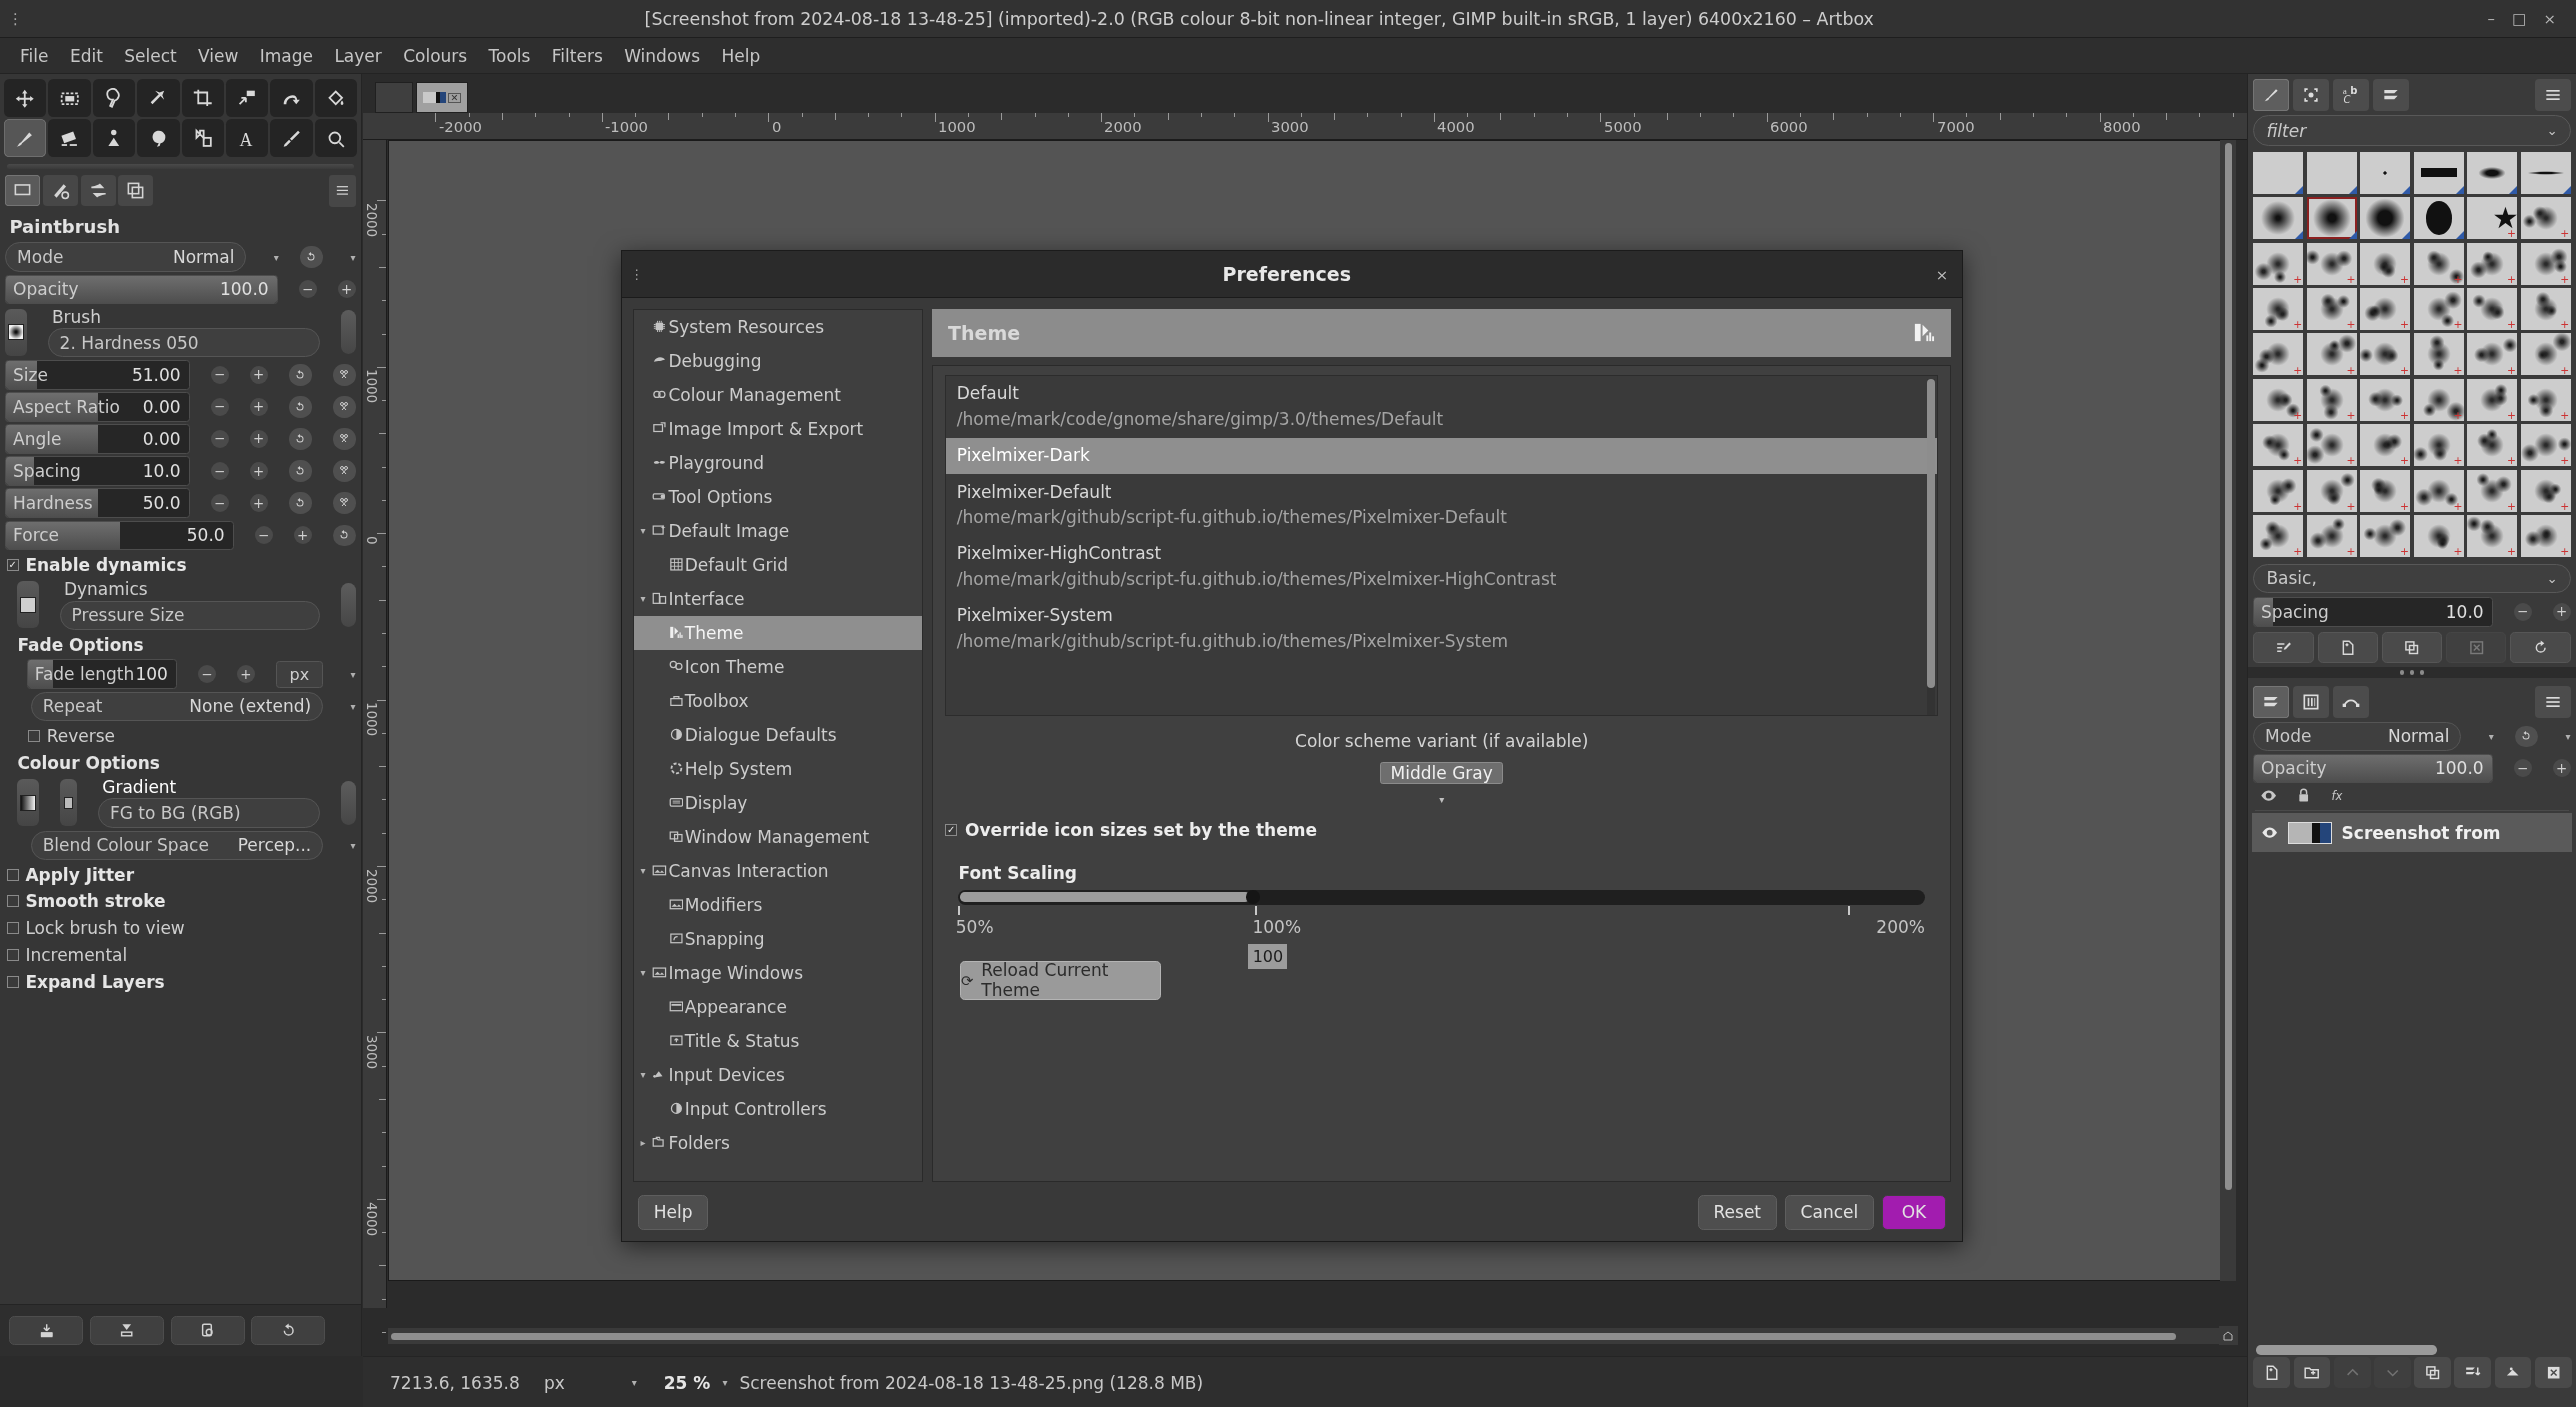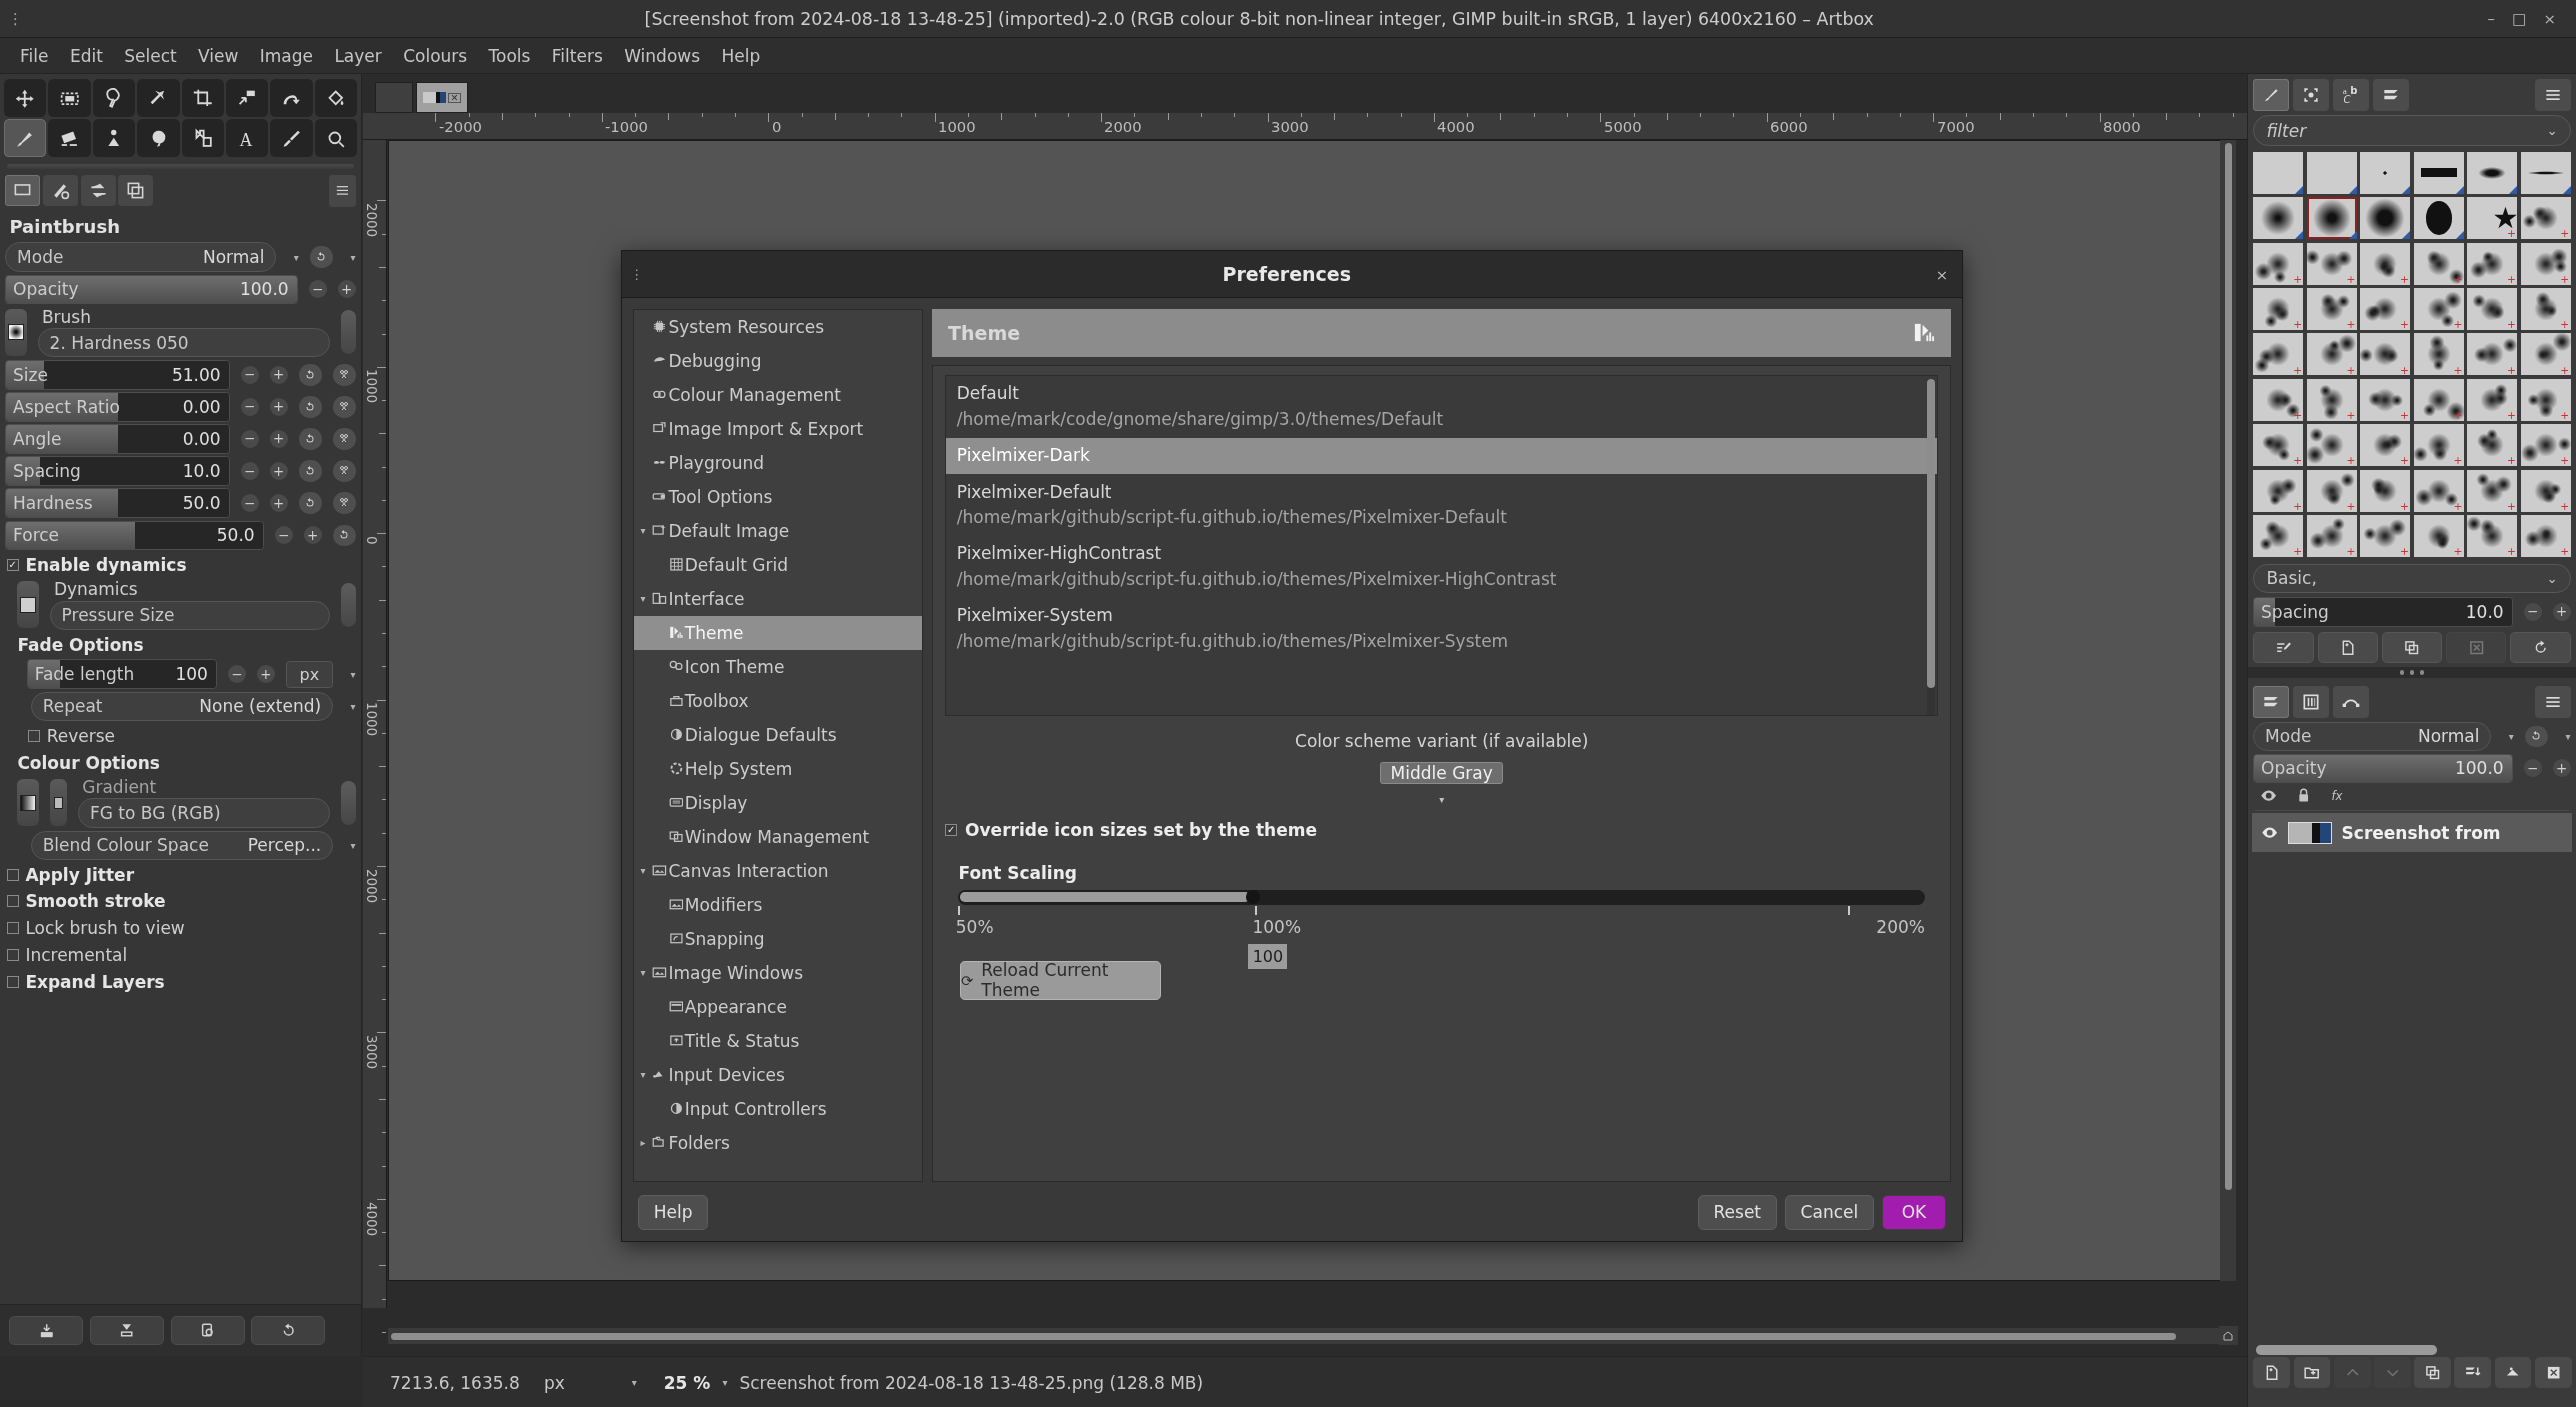--- a/index.html
+++ b/index.html
@@ -60,21 +60,21 @@
   .opt-tab { width:35px; height:31px; background:#474747; border-radius:4px;
     display:flex; align-items:center; justify-content:center; }
   .opt-tab.sel { background:#5a5a5a; box-shadow: inset 0 0 0 0.7px #7d7d7d; }
   .opt-tab svg { width:19px; height:19px; fill:#d4d4d4; }
   .opt-tabs .spacer { flex:1; }
   .hamburger { width:27px; height:32px; background:#474747; border-radius:3.4px;
     display:flex; align-items:center; justify-content:center; }
 
   .panel-title { font-size:18px; font-weight:bold; color:#e2e2e2; padding:5.4px 9.4px 4px 9.4px; }
 
-  .row { display:flex; align-items:center; padding:1.3px 5.4px; gap:11px; }
+  .row { display:flex; align-items:center; padding:1.3px 5.4px; gap:21px; }
   .combo {
     flex:1; height:29.5px; background:#3f3f3f; border:0.7px solid #555;
     border-radius:14.8px; display:flex; align-items:center;
     padding:0 10.7px; font-size:17px; color:#c8c8c8; justify-content:space-between;
   }
   .combo .val { color:#d8d8d8; }
   .spin {
     flex:1; height:29.5px; background:#262626; border:0.7px solid #4d4d4d;
     border-radius:3.4px; display:flex; align-items:center; position:relative;
     overflow:hidden;
@@ -645,21 +645,21 @@
 
   <div class="sec-head">Colour Options</div>
   <div class="row indent">
     <div class="swatch-tall">
         <div class="swatch-in" style="background:linear-gradient(90deg,#111,#f2f2f2)"></div>
       </div>
     <div class="swatch-tall" style="width:17.4px">
         <div class="swatch-in" style="width:9.4px;height:12px;background:#bbb"></div>
       </div>
     <div style="flex:1">
-      <div style="font-size:17px;color:#a3a3a3;padding-left:4px">Gradient</div>
+      <div style="font-size:17px;color:#ffffff;padding-left:4px">Gradient</div>
       <div class="combo" style="margin-top:1.3px">
         <span>FG to BG (RGB)</span>
           <span></span>
       </div>
     </div>
     <div class="scroll-pill"></div>
   </div>
   <div class="row" style="padding-left:31px">
     <div class="combo">
       <span>Blend Colour Space</span>

